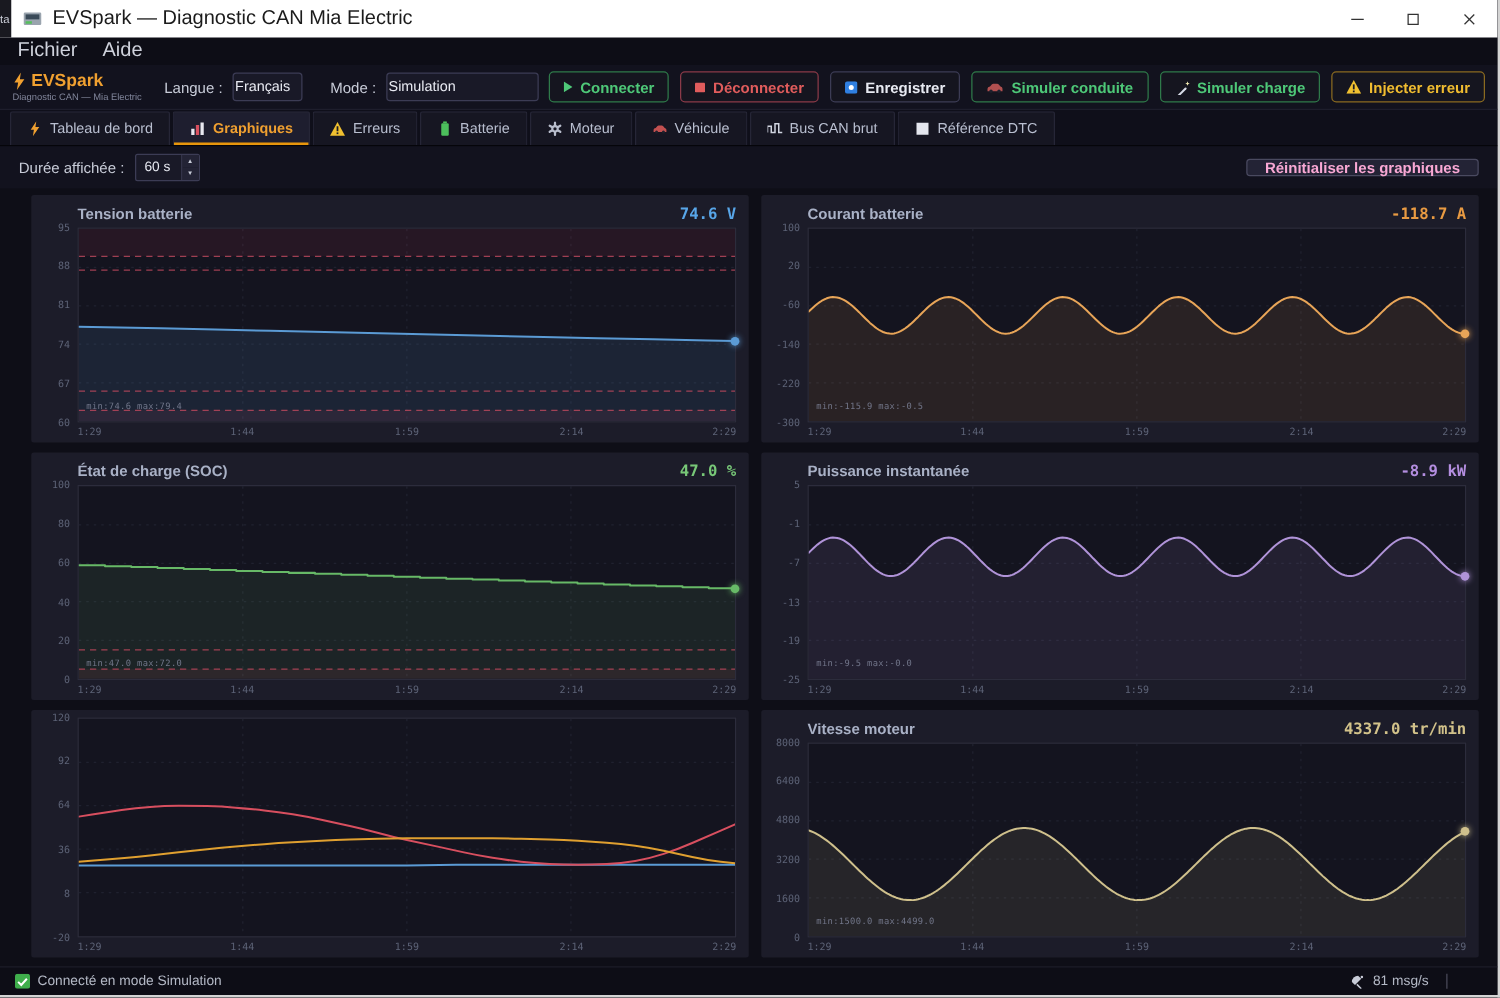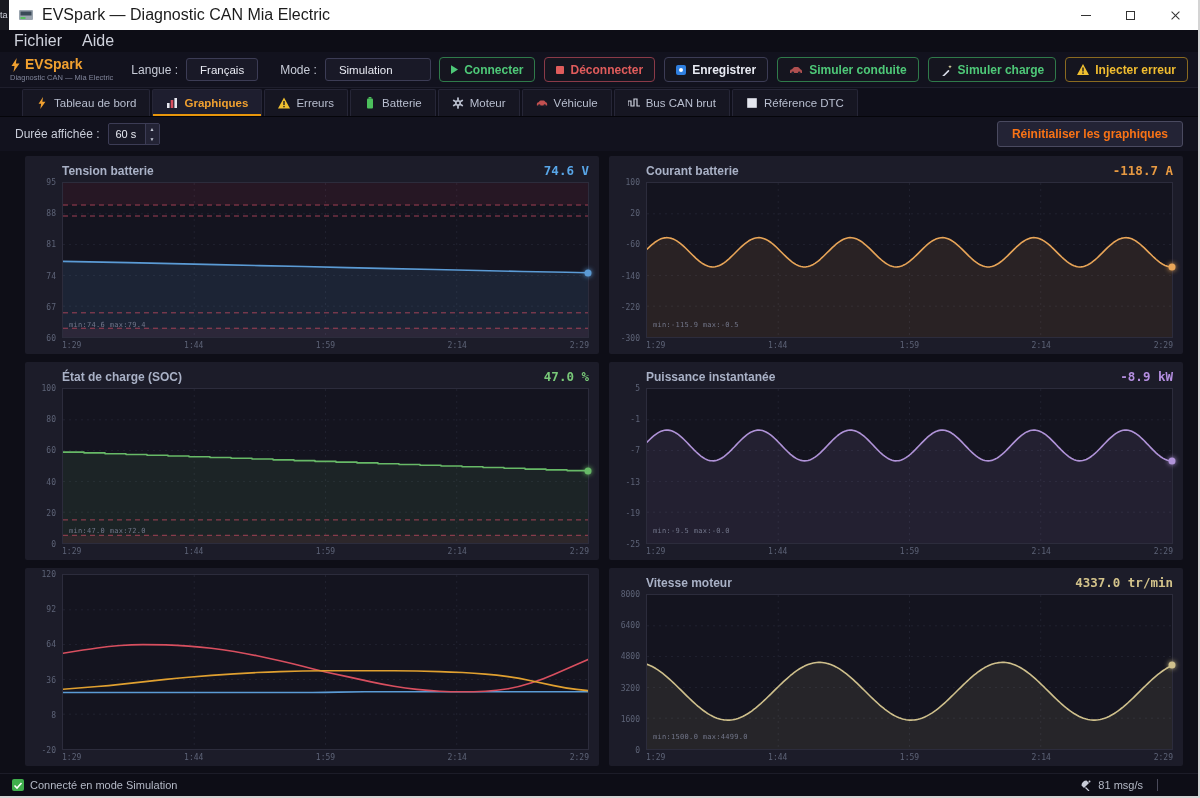--- a/index.html
+++ b/index.html
@@ -29,52 +29,52 @@
 
   
   .toolbar { height:36px; background:#12121e; display:flex; align-items:center; padding:0 10px;
              gap:8px; border-bottom:1px solid #1e1e2c; flex:none; }
   .brand { display:flex; flex-direction:column; line-height:1.1; margin-right:10px; flex:none; }
   .brand-top { display:flex; align-items:center; gap:4px; }
   .brand-name { color:#f0a030; font-weight:bold; font-size:14px; }
   .brand-sub { color:#80859a; font-size:7.5px; margin-top:1px; white-space:nowrap; }
   .tb-label { font-size:12px; color:#c8ccd8; white-space:nowrap; }
   .tb-input { background:#191927; border:1px solid #3c3c55; border-radius:3px; color:#e8eaf2;
-              font-size:11.5px; height:23px; display:flex; align-items:center; padding:0 13px; }
+              font-size:11.5px; height:23px; display:flex; align-items:center; padding:0 1px; }
   .lang { width:78px; } .mode { width:172px; }
   .btn-group { margin-left:auto; display:flex; gap:9px; }
   .tb-btn { height:25px; border-radius:4px; background:#15151f; border:1px solid #3c3c55;
             display:flex; align-items:center; gap:6px; padding:0 11px; font-size:12px;
             font-weight:bold; white-space:nowrap; cursor:default; }
   .btn-green  { border-color:#2f7a4a; color:#4ec878; }
   .btn-red    { border-color:#8a3a48; color:#e05c5c; }
   .btn-plain  { border-color:#3c3c55; color:#e8eaf2; }
   .btn-orange { border-color:#8a6a20; color:#f0bc30; }
 
   
   .tabbar { height:29px; background:#0f0f1a; display:flex; align-items:flex-end;
-            padding-left:22px; gap:2px; border-bottom:1px solid #05050a; flex:none;text-align:center; }
+            padding-left:8px; gap:2px; border-bottom:1px solid #05050a; flex:none;text-align:center; }
   .tab { height:27px; display:flex; align-items:center; gap:6px; padding:0 13px;
          background:#161622; border:1px solid #262637; border-bottom:none; font-size:11.5px;
          color:#b9bfd0; border-radius:2px 2px 0 0; cursor:default; white-space:nowrap; }
   .tab.active { background:#1e1e2f; color:#f0a030; font-weight:bold;
                 box-shadow:inset 0 -2px 0 #e8960c; }
   .tab-ic { width:12px; height:12px; flex:none; }
 
   
   .controls { height:34px; display:flex; align-items:center; background:#12121e; padding:0 15px; flex:none; }
   .ctl-label { font-size:12px; color:#c8ccd8; }
   .spin { display:flex; margin-left:8px; height:22px; background:#191927;
           border:1px solid #3c3c55; border-radius:2px; }
   .spin-val { width:36px; display:flex; align-items:center; padding-left:7px; font-size:11px; color:#e8eaf2; }
   .spin-btns { width:14px; display:flex; flex-direction:column; border-left:1px solid #3c3c55; }
   .spin-btn { flex:1; display:flex; align-items:center; justify-content:center;
               font-size:5px; color:#c8ccd8; background:#232335; cursor:default; }
-  .reset-btn { margin-left:auto; height:26px; padding:0 14px; background:#232335;
-               border:1px solid #4a4a60; border-radius:3px; color:#f97316; font-size:12px;
+  .reset-btn { margin-left:auto; height:14px; padding:0 14px; background:#232335;
+               border:1px solid #4a4a60; border-radius:3px; color:#f9a8d4; font-size:12px;
                font-weight:bold; display:flex; align-items:center; cursor:default; }
 
   
   .charts { flex:1; min-height:0; display:grid; grid-template-columns:1fr 1fr;
             grid-template-rows:repeat(3,1fr); gap:8px 10px; padding:5px 15px 7px 25px; background:#0e0e17; }
   .panel { background:#1c1c29; border-radius:2px; display:flex; flex-direction:column;
            padding:6px 10px 3px 4px; min-height:0; }
   .panel-head { display:flex; align-items:flex-end; margin:0 0 4px 33px; height:16px; flex:none; }
   .panel-title { font-weight:bold; font-size:12px; color:#a9b1c6; white-space:nowrap; }
   .panel-value { margin-left:auto; font-family:"DejaVu Sans Mono", monospace;

